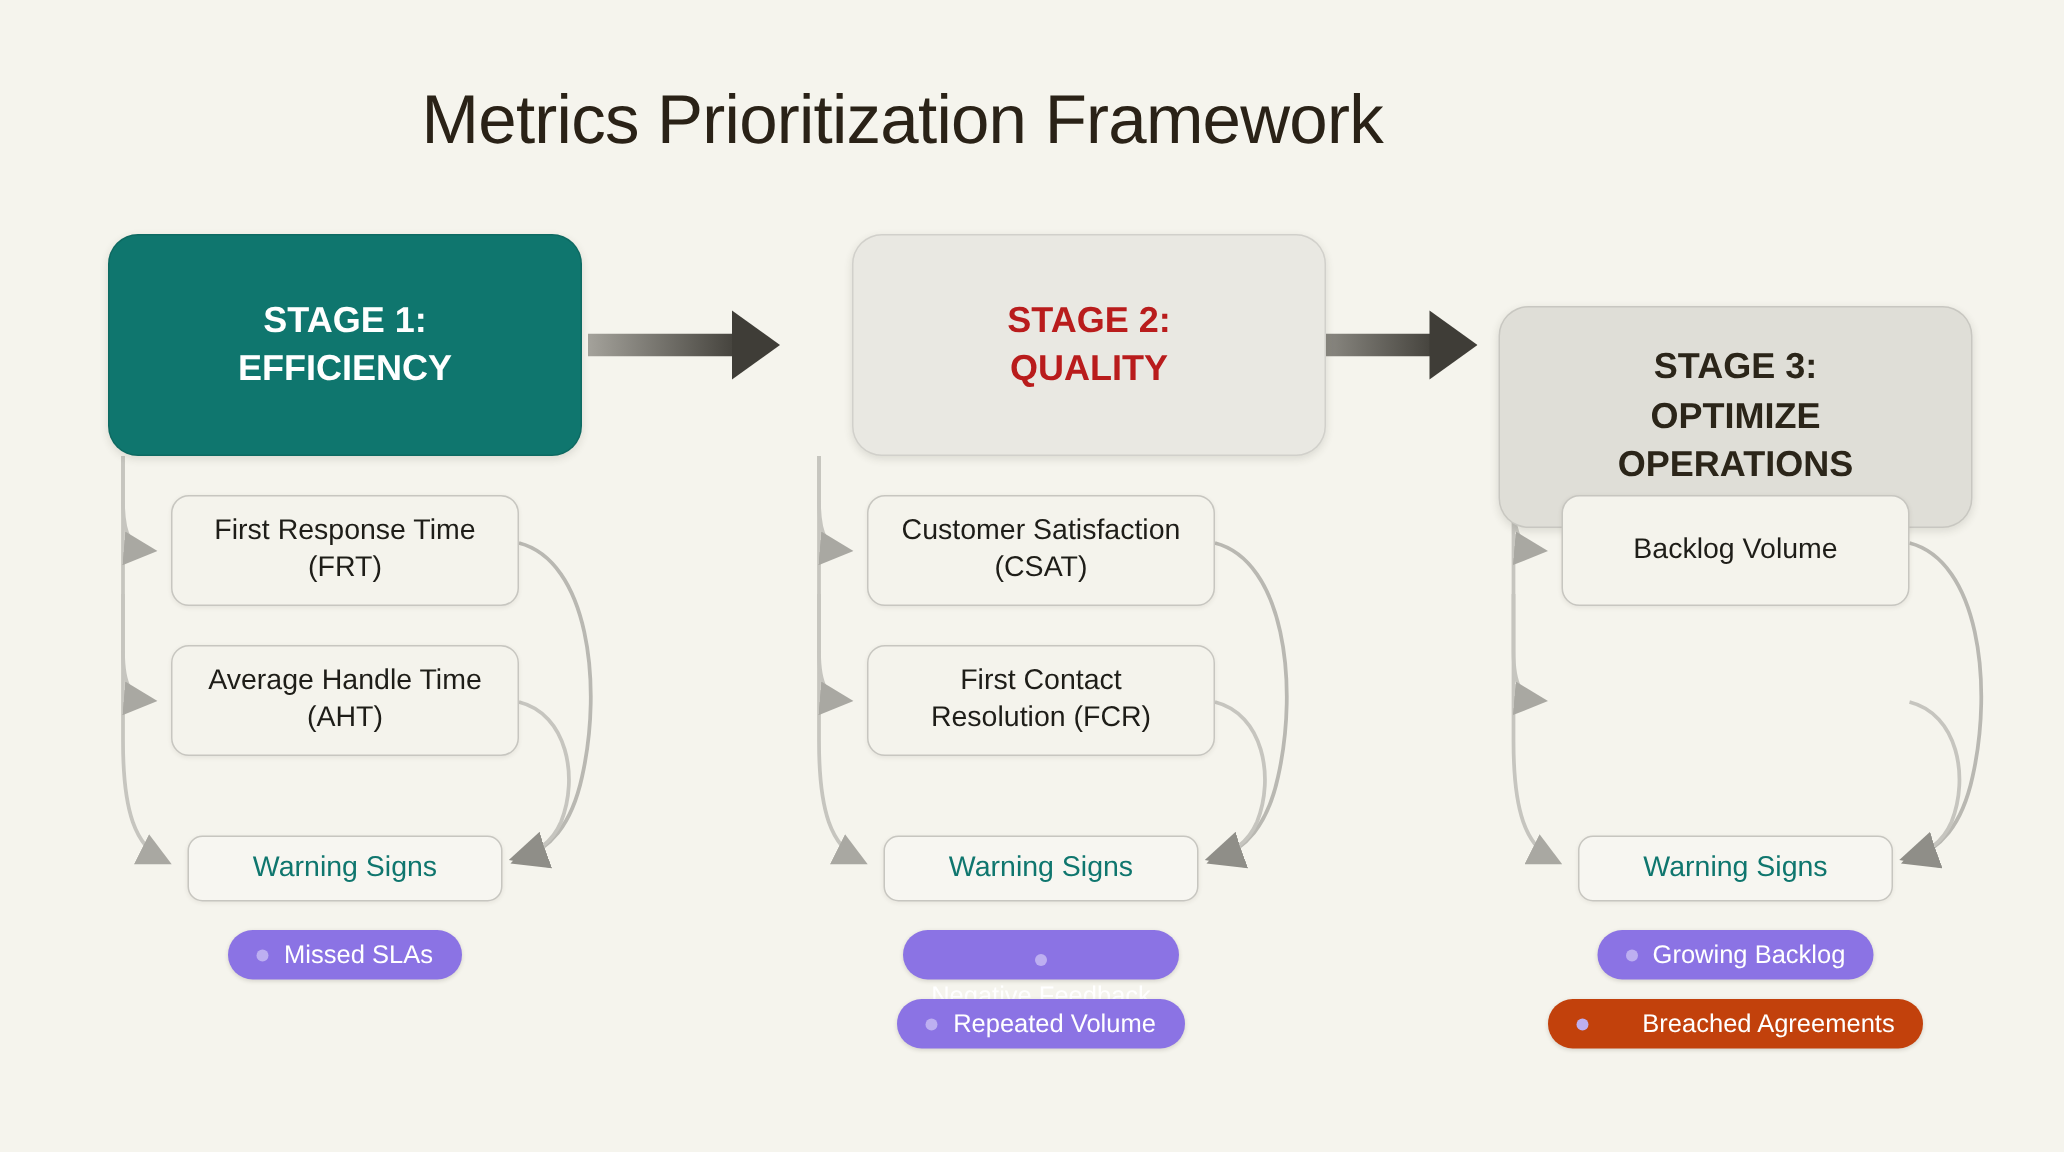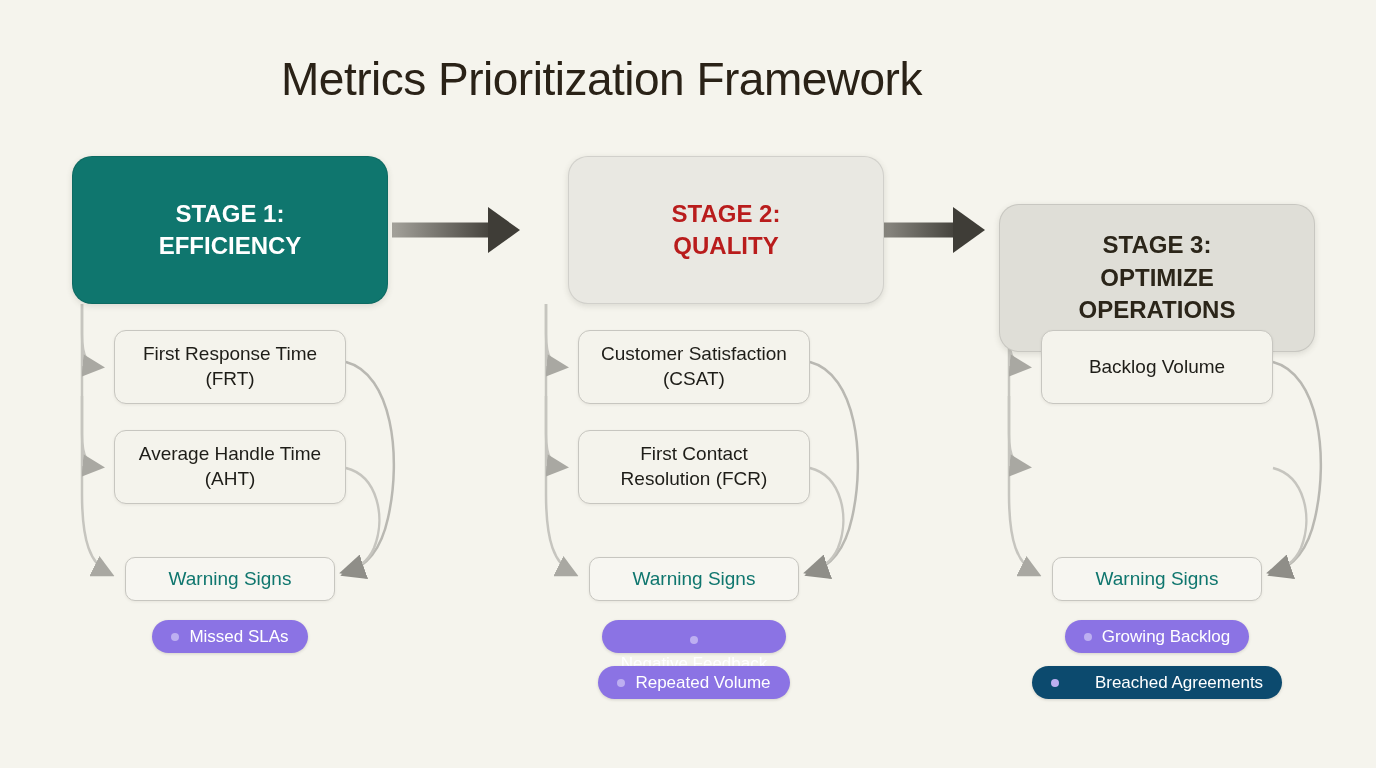--- a/index.html
+++ b/index.html
@@ -214,18 +214,18 @@
   <div class="stage-box" style="background: rgb(223, 222, 215); color: rgb(43, 37, 25); margin-top: 48px;">STAGE 3:
 OPTIMIZE
 OPERATIONS</div>
   <div class="metric-box metric-1">Backlog Volume</div>
   <div class="warning-box">Warning Signs</div>
   <div class="pills">
     <div class="pill" style="background: rgb(139, 115, 228);">
       <span class="dot"></span>
       <span>Growing Backlog</span>
     </div>
-    <div class="pill" style="background: #0c4a6e; gap: 36px;">
+    <div class="pill" style="background: #c2410c; gap: 36px;">
       <span class="dot"></span>
       <span>Breached Agreements</span>
     </div>
   </div>
 </div>
 
 </body></html>

